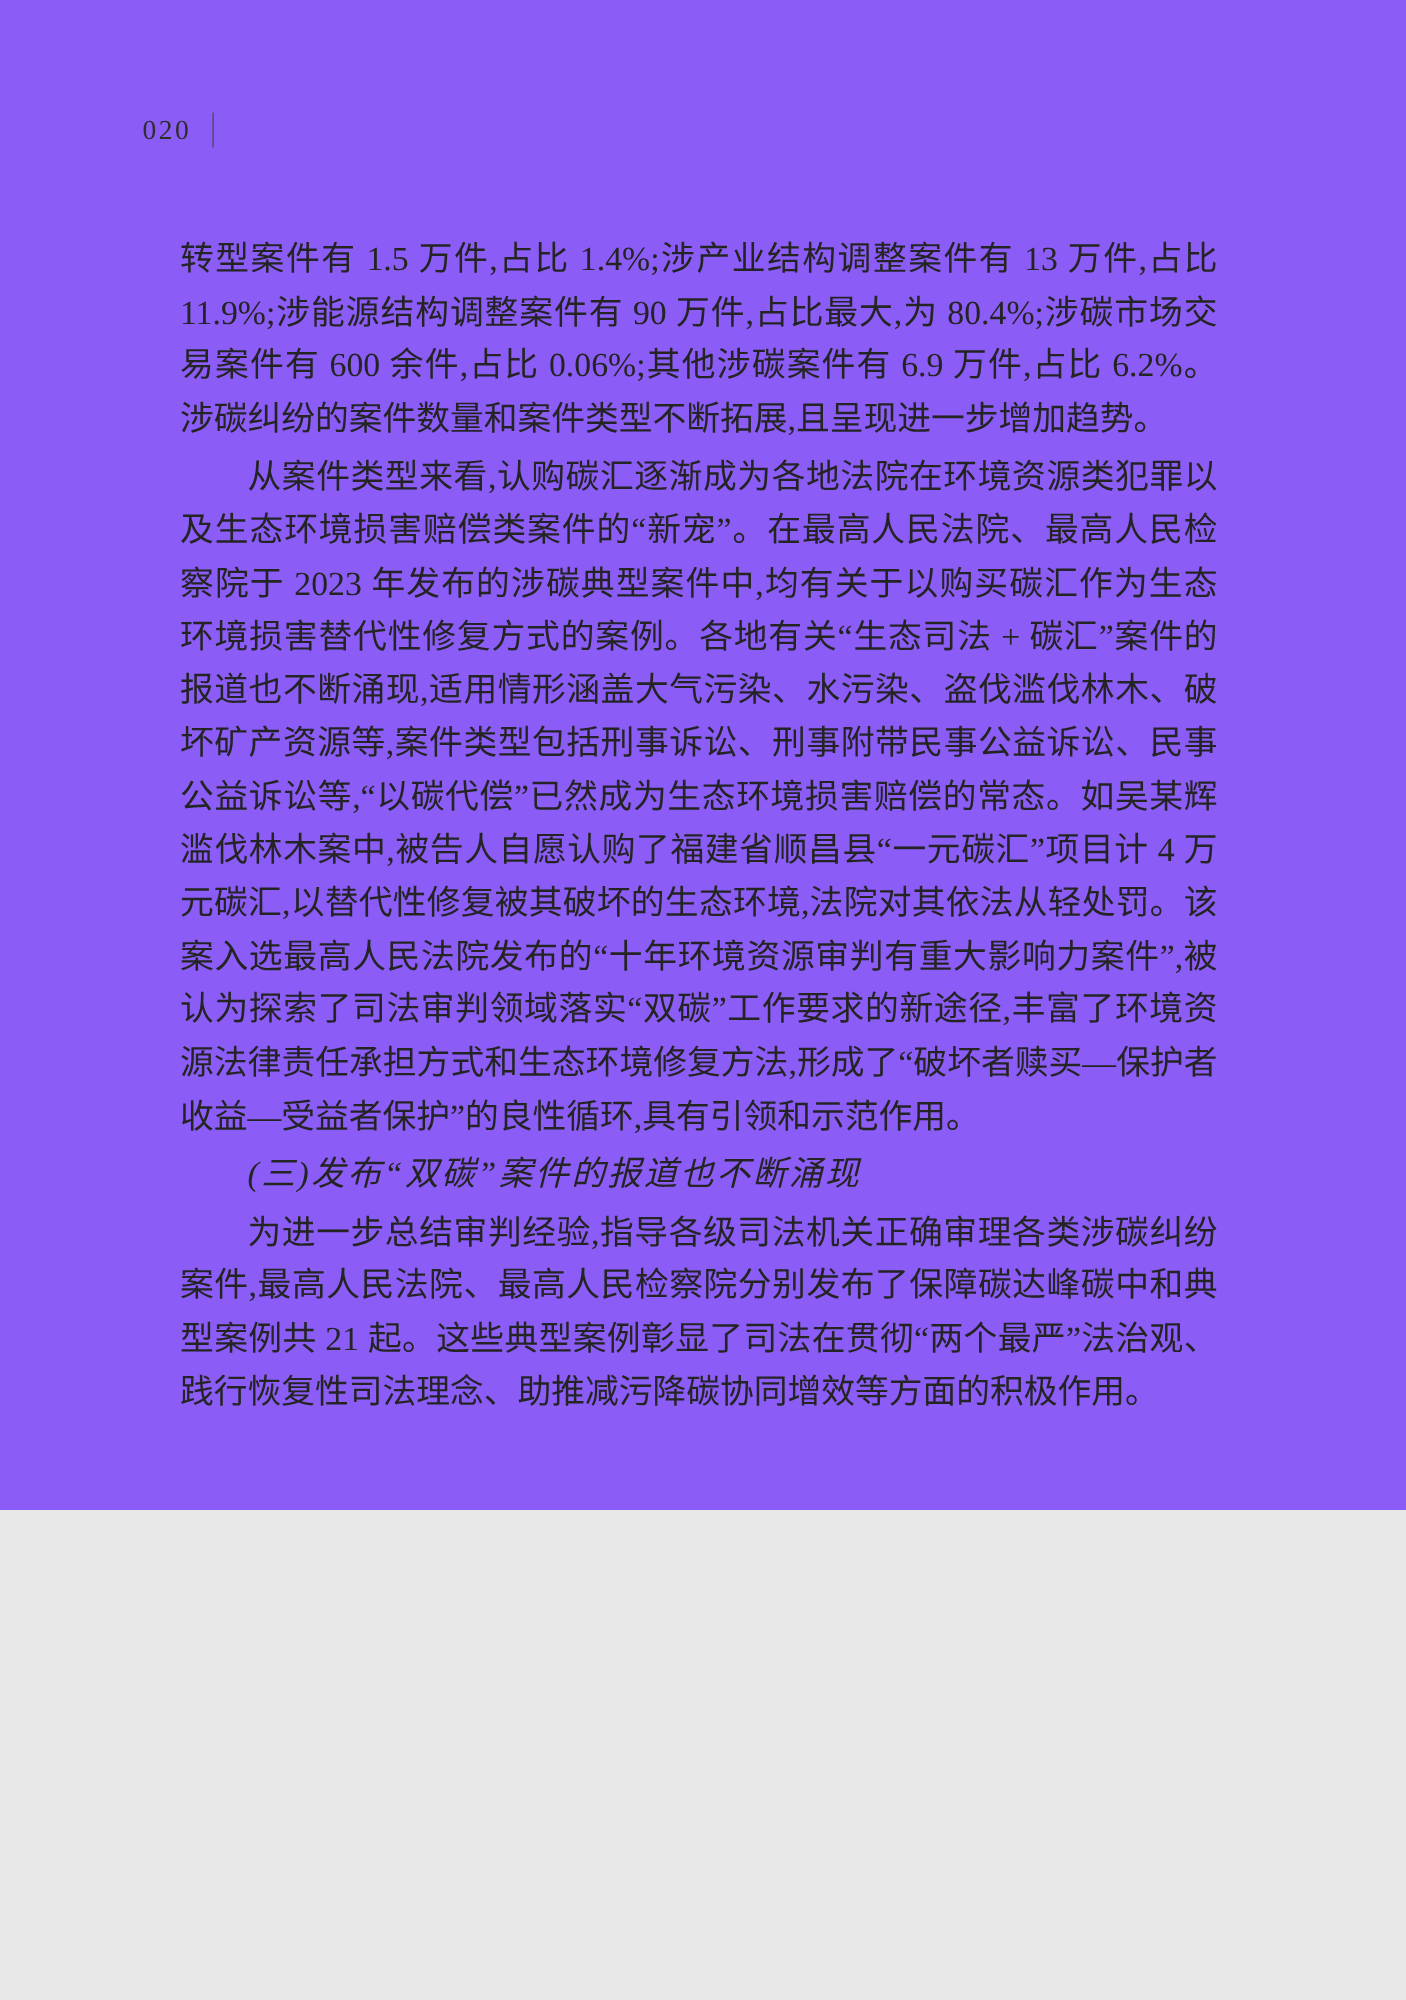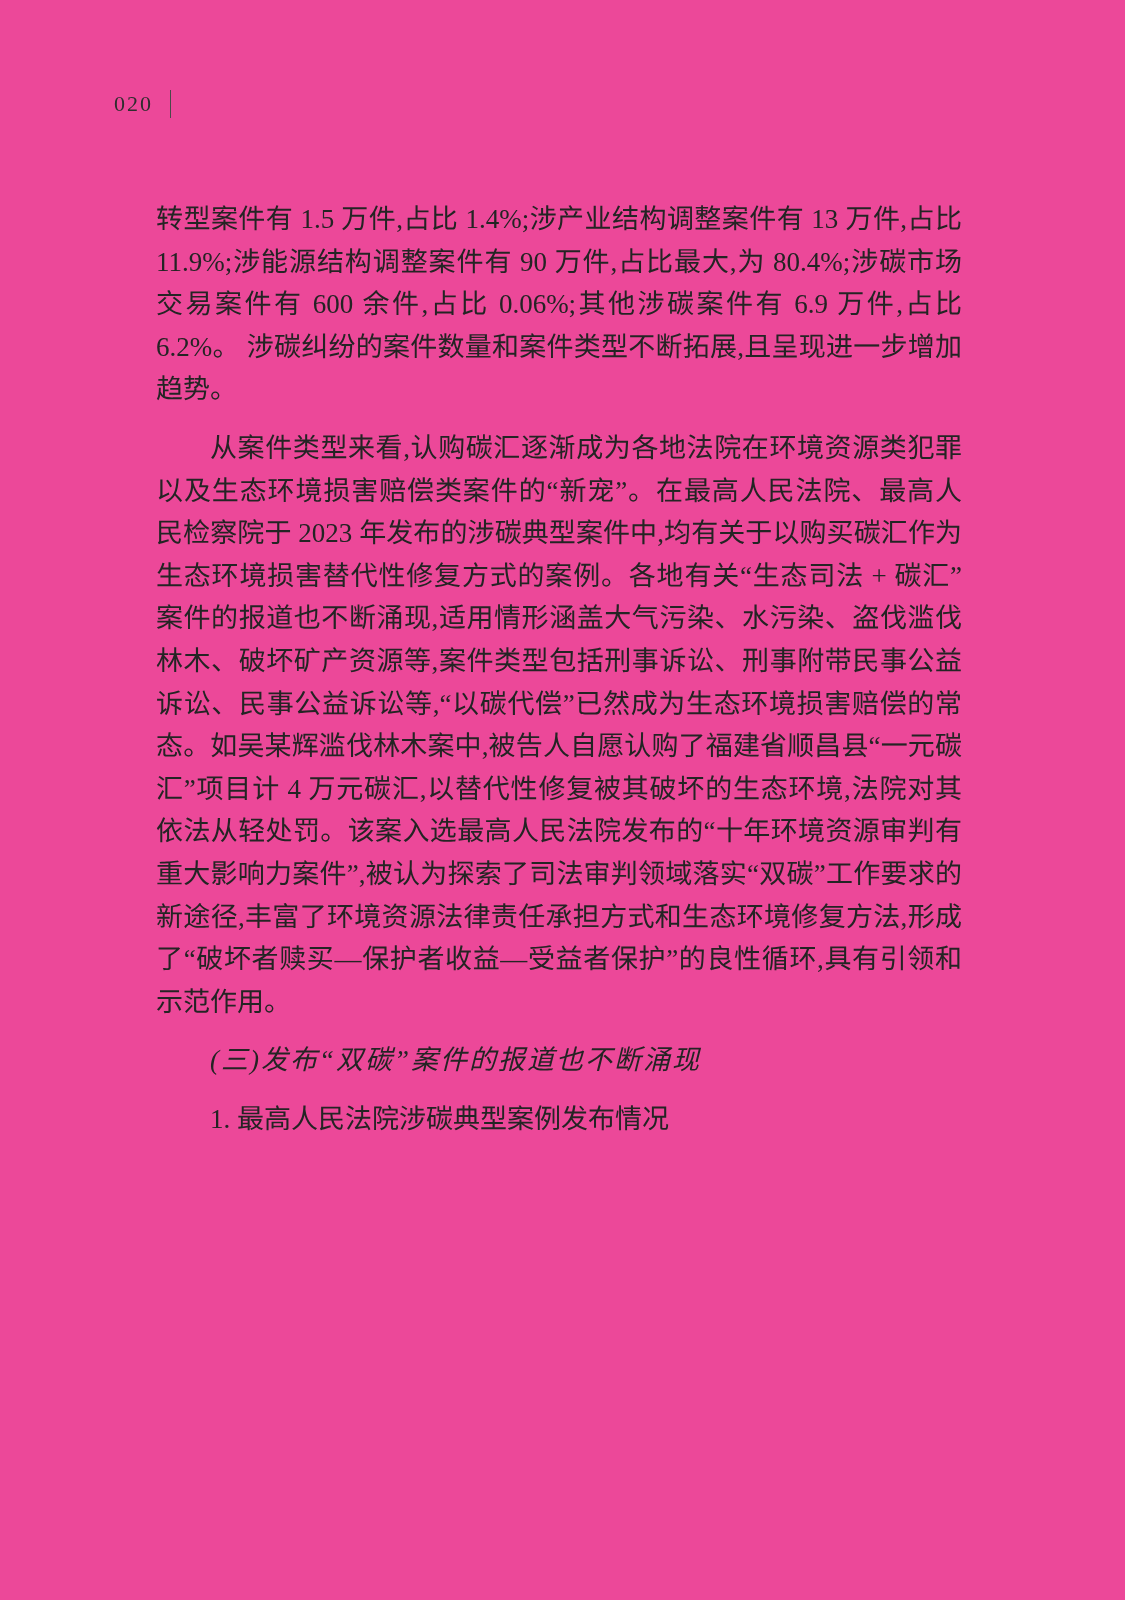--- a/index.html
+++ b/index.html
@@ -3,23 +3,23 @@
 <meta charset="utf-8">
 <style>
   html, body {
     margin: 0;
     padding: 0;
     background: #e8e8e8;
   }
   .page {
     position: relative;
     width: 1125px;
-    height: 1600px;
+    height: 1208px;
     margin: 0 auto;
-    background: #ec4899;
+    background: #8b5cf6;
     font-family: "Liberation Serif", "DejaVu Serif", serif;
     color: #1f1f1f;
     overflow: hidden;
   }
   .running-header {
     position: absolute;
     top: 90px;
     left: 114px;
     display: flex;
     align-items: center;
@@ -42,21 +42,21 @@
     position: absolute;
     top: 182px;
     left: 140px;
     width: 838px;
     font-size: 27px;
     line-height: 42.6px;
     text-align: justify;
     color: #242424;
   }
   .body-text p {
-    margin: 16px;
+    margin: 4px;
     padding: 0;
   }
   p.para-indent {
     text-indent: 2em;
   }
   p.para-continuation {
     text-indent: 0;
   }
   p.section-heading {
     text-indent: 2em;
@@ -74,16 +74,16 @@
 
   <div class="running-header">
     <span class="page-num">020</span>
     <span class="rule"></span>
   </div>
 
   <div class="body-text">
     <p class="para-continuation">转型案件有 1.5 万件,占比 1.4%;涉产业结构调整案件有 13 万件,占比 11.9%;涉能源结构调整案件有 90 万件,占比最大,为 80.4%;涉碳市场交易案件有 600 余件,占比 0.06%;其他涉碳案件有 6.9 万件,占比 6.2%。 涉碳纠纷的案件数量和案件类型不断拓展,且呈现进一步增加趋势。</p>
     <p class="para-indent">从案件类型来看,认购碳汇逐渐成为各地法院在环境资源类犯罪以及生态环境损害赔偿类案件的“新宠”。在最高人民法院、最高人民检察院于 2023 年发布的涉碳典型案件中,均有关于以购买碳汇作为生态环境损害替代性修复方式的案例。各地有关“生态司法 + 碳汇”案件的报道也不断涌现,适用情形涵盖大气污染、水污染、盗伐滥伐林木、破坏矿产资源等,案件类型包括刑事诉讼、刑事附带民事公益诉讼、民事公益诉讼等,“以碳代偿”已然成为生态环境损害赔偿的常态。如吴某辉滥伐林木案中,被告人自愿认购了福建省顺昌县“一元碳汇”项目计 4 万元碳汇,以替代性修复被其破坏的生态环境,法院对其依法从轻处罚。该案入选最高人民法院发布的“十年环境资源审判有重大影响力案件”,被认为探索了司法审判领域落实“双碳”工作要求的新途径,丰富了环境资源法律责任承担方式和生态环境修复方法,形成了“破坏者赎买—保护者收益—受益者保护”的良性循环,具有引领和示范作用。</p>
     <p class="section-heading">(三)发布“双碳”案件的报道也不断涌现</p>
-    <p class="sub-heading">1. 最高人民法院涉碳典型案例发布情况</p>
+    <p class="para-indent">为进一步总结审判经验,指导各级司法机关正确审理各类涉碳纠纷案件,最高人民法院、最高人民检察院分别发布了保障碳达峰碳中和典型案例共 21 起。这些典型案例彰显了司法在贯彻“两个最严”法治观、践行恢复性司法理念、助推减污降碳协同增效等方面的积极作用。</p>
   </div>
 
 </div>
 
 </body></html>

